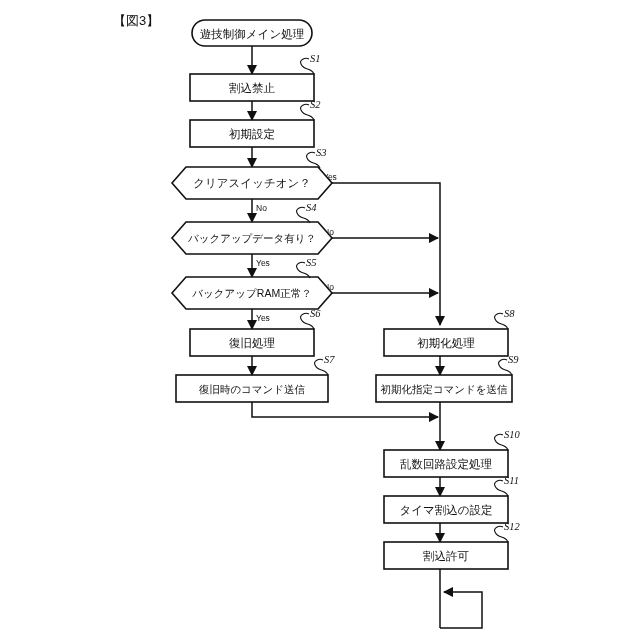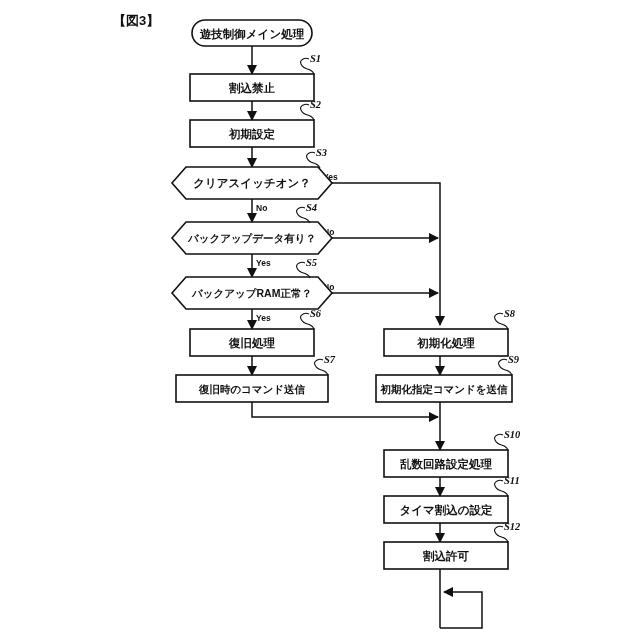--- a/index.html
+++ b/index.html
@@ -12,21 +12,20 @@
     height: 640px;
     font-family: "Liberation Sans", "DejaVu Sans", sans-serif;
     position: relative;
     overflow: hidden;
   }
   #figure-root {
     position: absolute;
     left: 0; top: 0;
     width: 640px;
     height: 640px;
-    font-weight: bold;
   }
   svg { display: block; }
   .fig-title {
     font-size: 13px;
     fill: #111111;
     font-family: "Liberation Sans", "DejaVu Sans", sans-serif;
   }
   .node-shape {
     fill: #ffffff;
     stroke: #111111;

